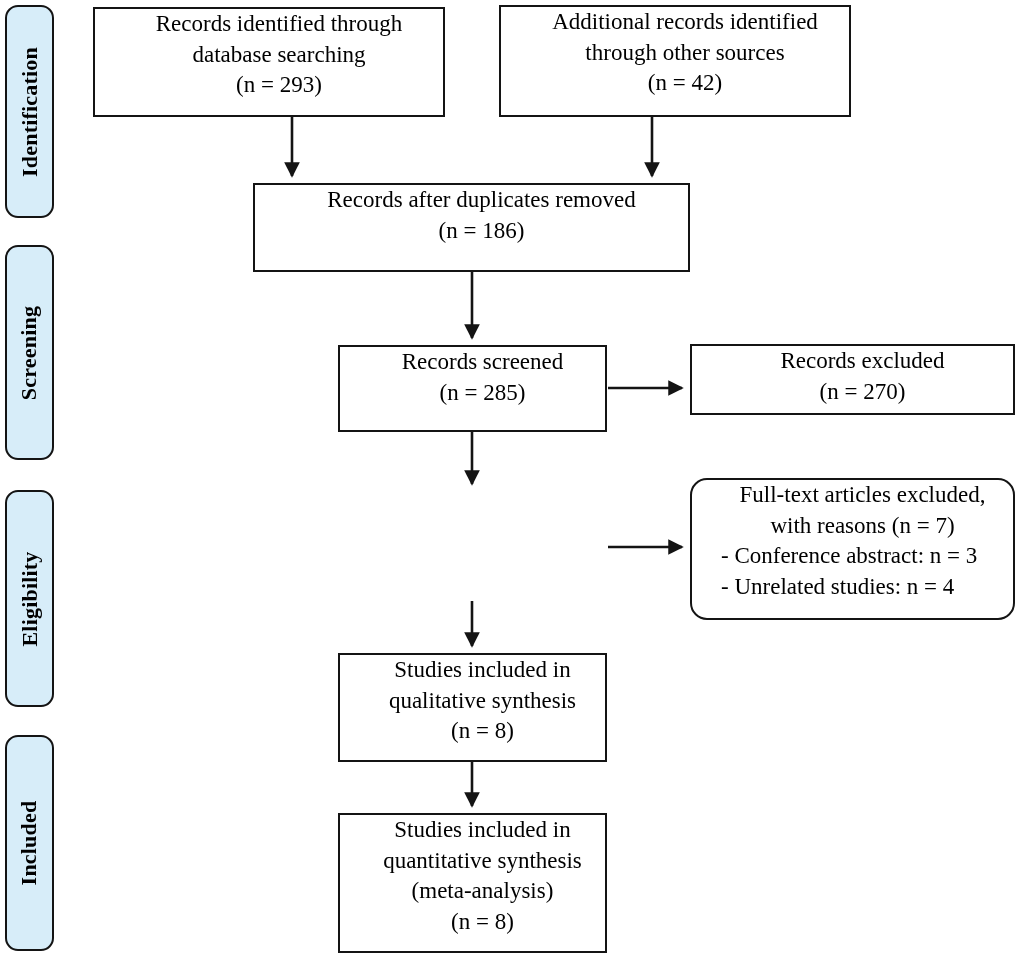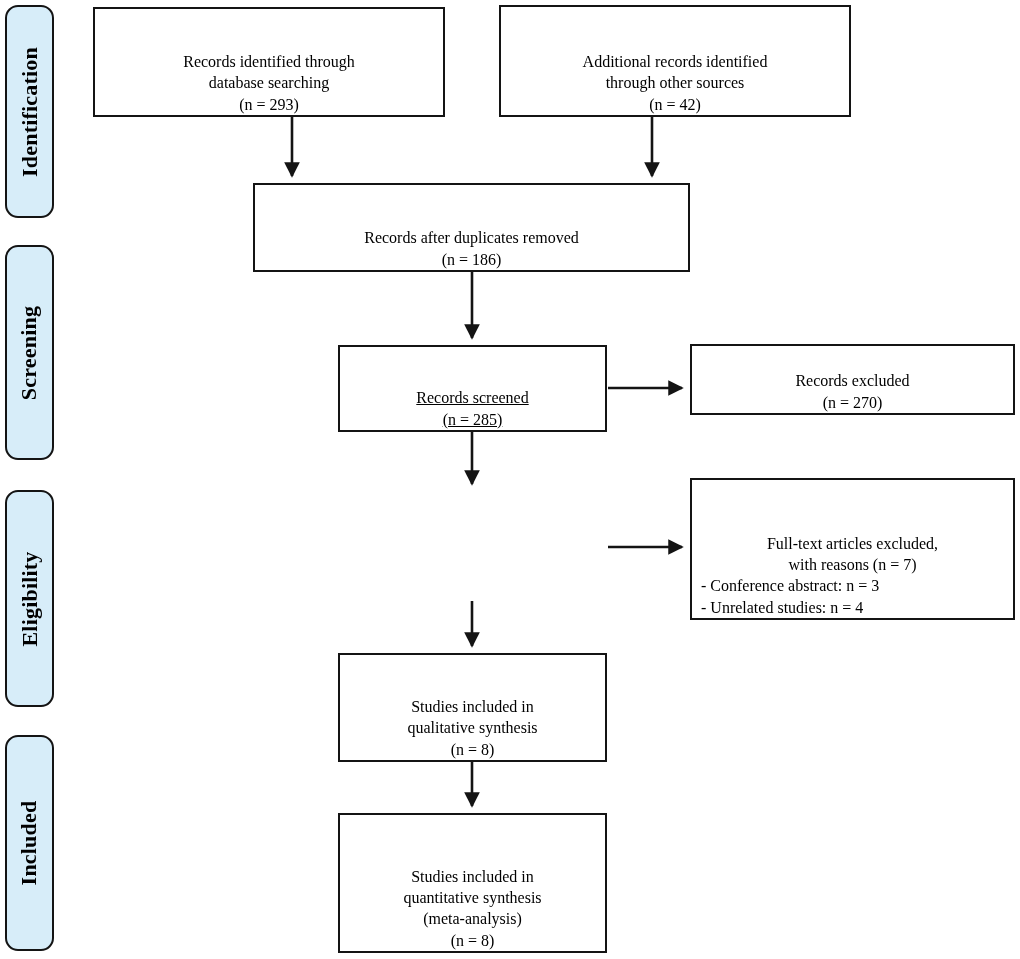--- a/index.html
+++ b/index.html
@@ -41,24 +41,25 @@
   }
 
   
   .fbox {
     position: absolute;
     background: var(--background);
     border: 2.5px solid var(--border);
     display: flex;
     flex-direction: column;
     align-items: center;
-    justify-content: flex-end;
+    justify-content: flex-start;
     text-align: center;
-    font-size: 16px;
+    font-size: 23px;
     line-height: 1.33;
+    padding-left: 20px;
   }
   .box-text { white-space: pre-line; }
   .box-text.left {
     align-self: stretch;
     text-align: left;
     padding-left: 9px;
   }
 
   
   #arrows {
@@ -98,32 +99,32 @@
     <div class="box-text">Additional records identified
 through other sources
 (n = 42)</div>
   </div>
 
   <div class="fbox" style="left:253px; top:183px; width:437px; height:89px;">
     <div class="box-text">Records after duplicates removed
 (n = 186)</div>
   </div>
 
-  <div class="fbox" style="left:338px; top:345px; width:269px; height:87px;text-decoration:underline;">
+  <div class="fbox" style="left:338px; top:345px; width:269px; height:87px;">
     <div class="box-text">Records screened
 (n = 285)</div>
   </div>
 
   <div class="fbox" style="left:690px; top:344px; width:325px; height:71px;">
     <div class="box-text">Records excluded
 (n = 270)</div>
   </div>
 
 
-  <div class="fbox" style="left:690px; top:478px; width:325px; height:142px;">
+  <div class="fbox" style="left:690px; top:478px; width:325px; height:142px;border-radius:17px;">
     <div class="box-text">Full-text articles excluded,
 with reasons (n = 7)</div>
     <div class="box-text left">- Conference abstract: n = 3
 - Unrelated studies: n = 4</div>
   </div>
 
   <div class="fbox" style="left:338px; top:653px; width:269px; height:109px;">
     <div class="box-text">Studies included in
 qualitative synthesis
 (n = 8)</div>

